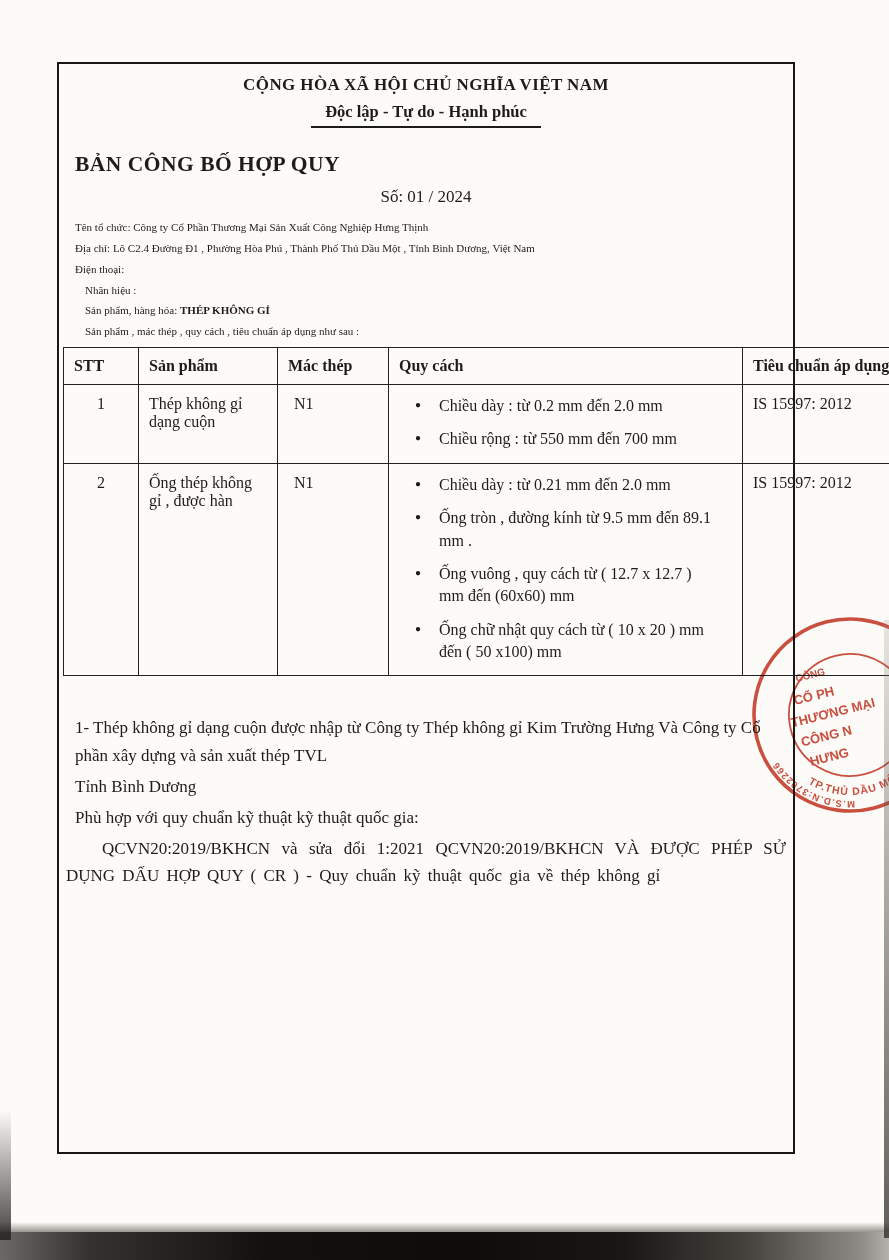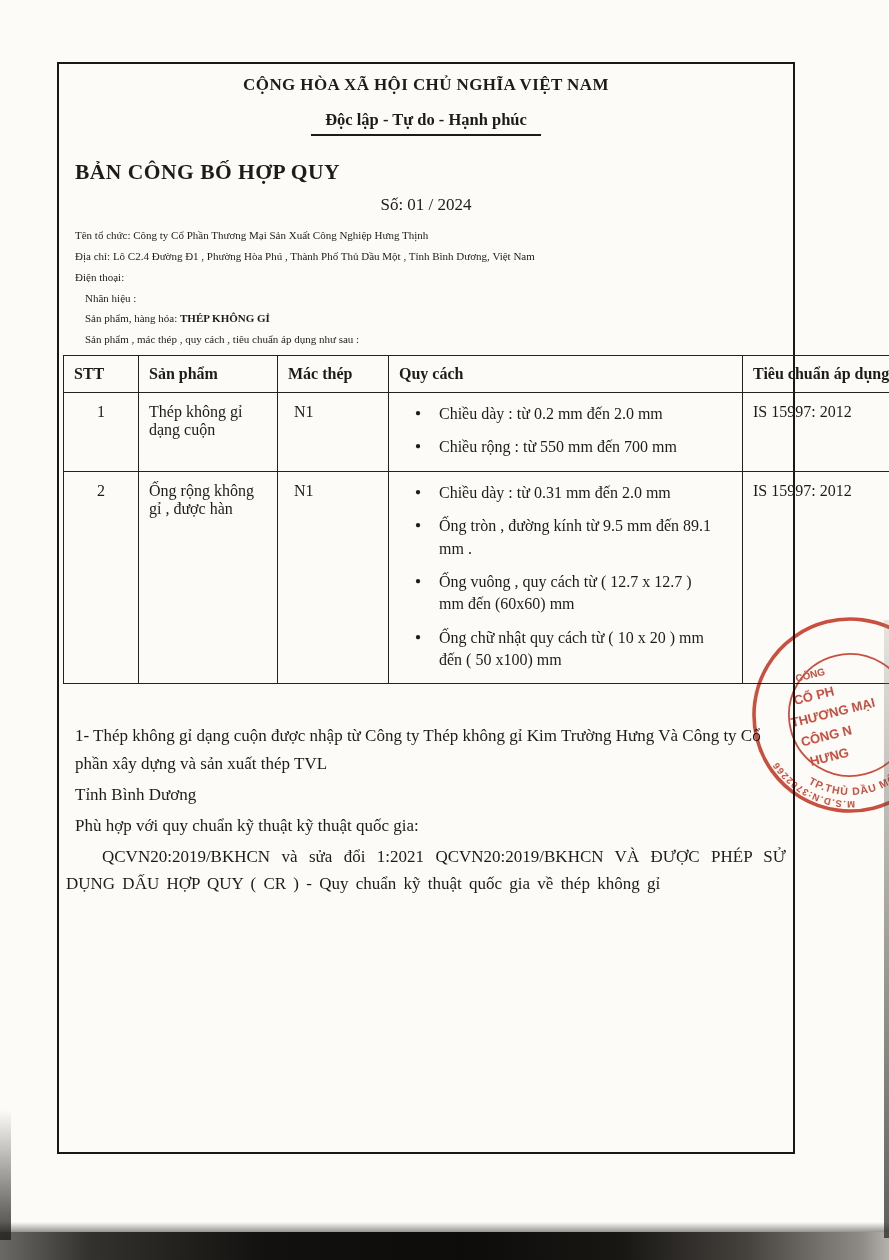--- a/index.html
+++ b/index.html
@@ -2,21 +2,21 @@
 <html><head>
 <meta charset="utf-8">
 <style>
   html,body{margin:0;padding:0;}
   body{width:889px;height:1260px;background:#e9e7e2;font-family:"Liberation Serif","DejaVu Serif",serif;}
   .page{position:relative;width:889px;height:1260px;background:#fcfbf7;overflow:hidden;color:#1d1c1a;}
 
   .frame{position:absolute;left:57px;top:62px;width:738px;height:1092px;border:2px solid #181818;box-sizing:border-box;padding:10px 16px 0 16px;}
 
   .nat-title{text-align:center;font-weight:bold;font-size:17px;letter-spacing:.4px;line-height:1.3;}
-  .motto-wrap{text-align:center;margin-top:14px;}
+  .motto-wrap{text-align:center;margin-top:6px;}
   .motto{display:inline-block;font-weight:bold;font-size:16.5px;padding:0 14px 4px 14px;border-bottom:2px solid #1b1b1b;}
   .doc-title{margin:24px 0 0 0;font-weight:bold;font-size:21.5px;letter-spacing:.5px;}
   .doc-number{margin-top:10px;text-align:center;font-size:17px;}
 
   .bodytext{margin-top:12px;font-size:11px;}
   .bodytext p{margin:3px 0;line-height:1.62;}
   .ind{padding-left:10px;}
   .b{font-weight:bold;}
 
   table.spec-table{border-collapse:collapse;margin-left:-12px;margin-top:6px;width:775px;table-layout:fixed;font-size:16px;}
@@ -101,24 +101,24 @@
           <td class="c-sp">Thép không gỉ dạng cuộn</td>
           <td class="c-mt">N1</td>
           <td class="c-qc">
             <div class="spec">Chiều dày : từ 0.2 mm đến 2.0 mm</div>
             <div class="spec">Chiều rộng : từ 550 mm đến 700 mm</div>
           </td>
           <td class="c-tc">IS 15997: 2012</td>
         </tr>
         <tr>
           <td class="c-stt">2</td>
-          <td class="c-sp">Ống rộng không gỉ , được hàn</td>
+          <td class="c-sp">Ống thép không gỉ , được hàn</td>
           <td class="c-mt">N1</td>
           <td class="c-qc">
-            <div class="spec">Chiều dày : từ 0.31 mm đến 2.0 mm</div>
+            <div class="spec">Chiều dày : từ 0.21 mm đến 2.0 mm</div>
             <div class="spec">Ống tròn , đường kính từ 9.5 mm đến 89.1 mm .</div>
             <div class="spec">Ống vuông , quy cách từ ( 12.7 x 12.7 ) mm đến (60x60) mm</div>
             <div class="spec">Ống chữ nhật quy cách từ ( 10 x 20 ) mm đến ( 50 x100) mm</div>
           </td>
           <td class="c-tc">IS 15997: 2012</td>
         </tr>
       </tbody>
     </table>
 
     <div class="notes">

